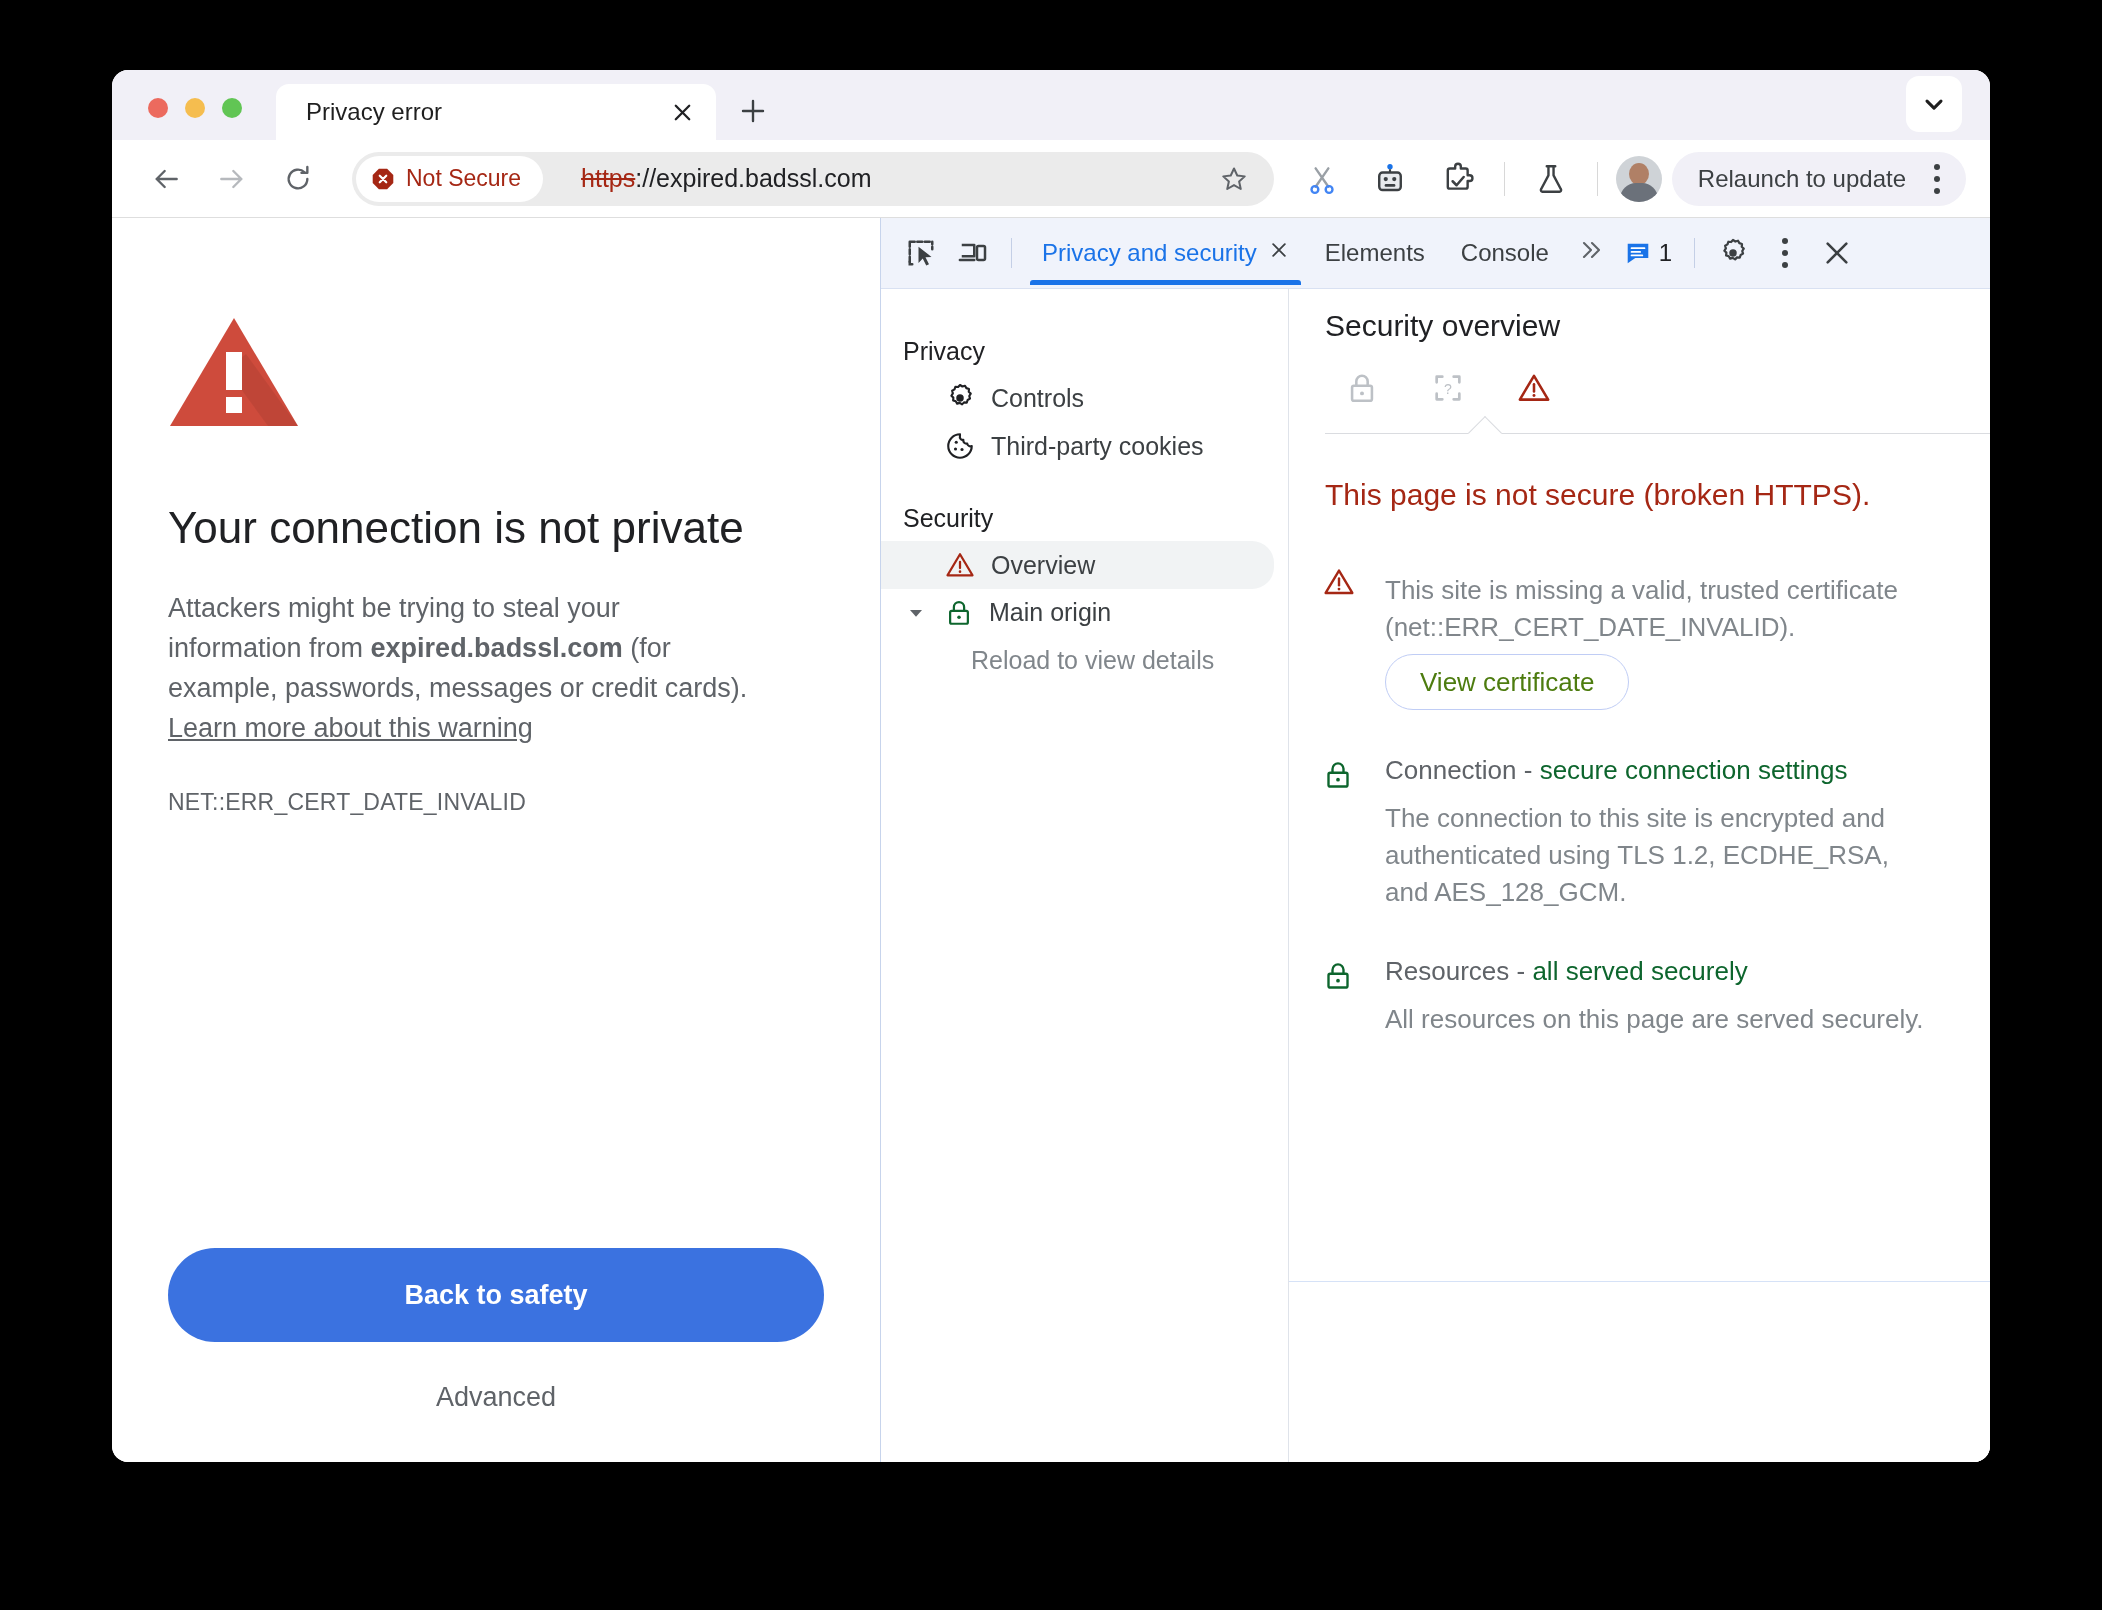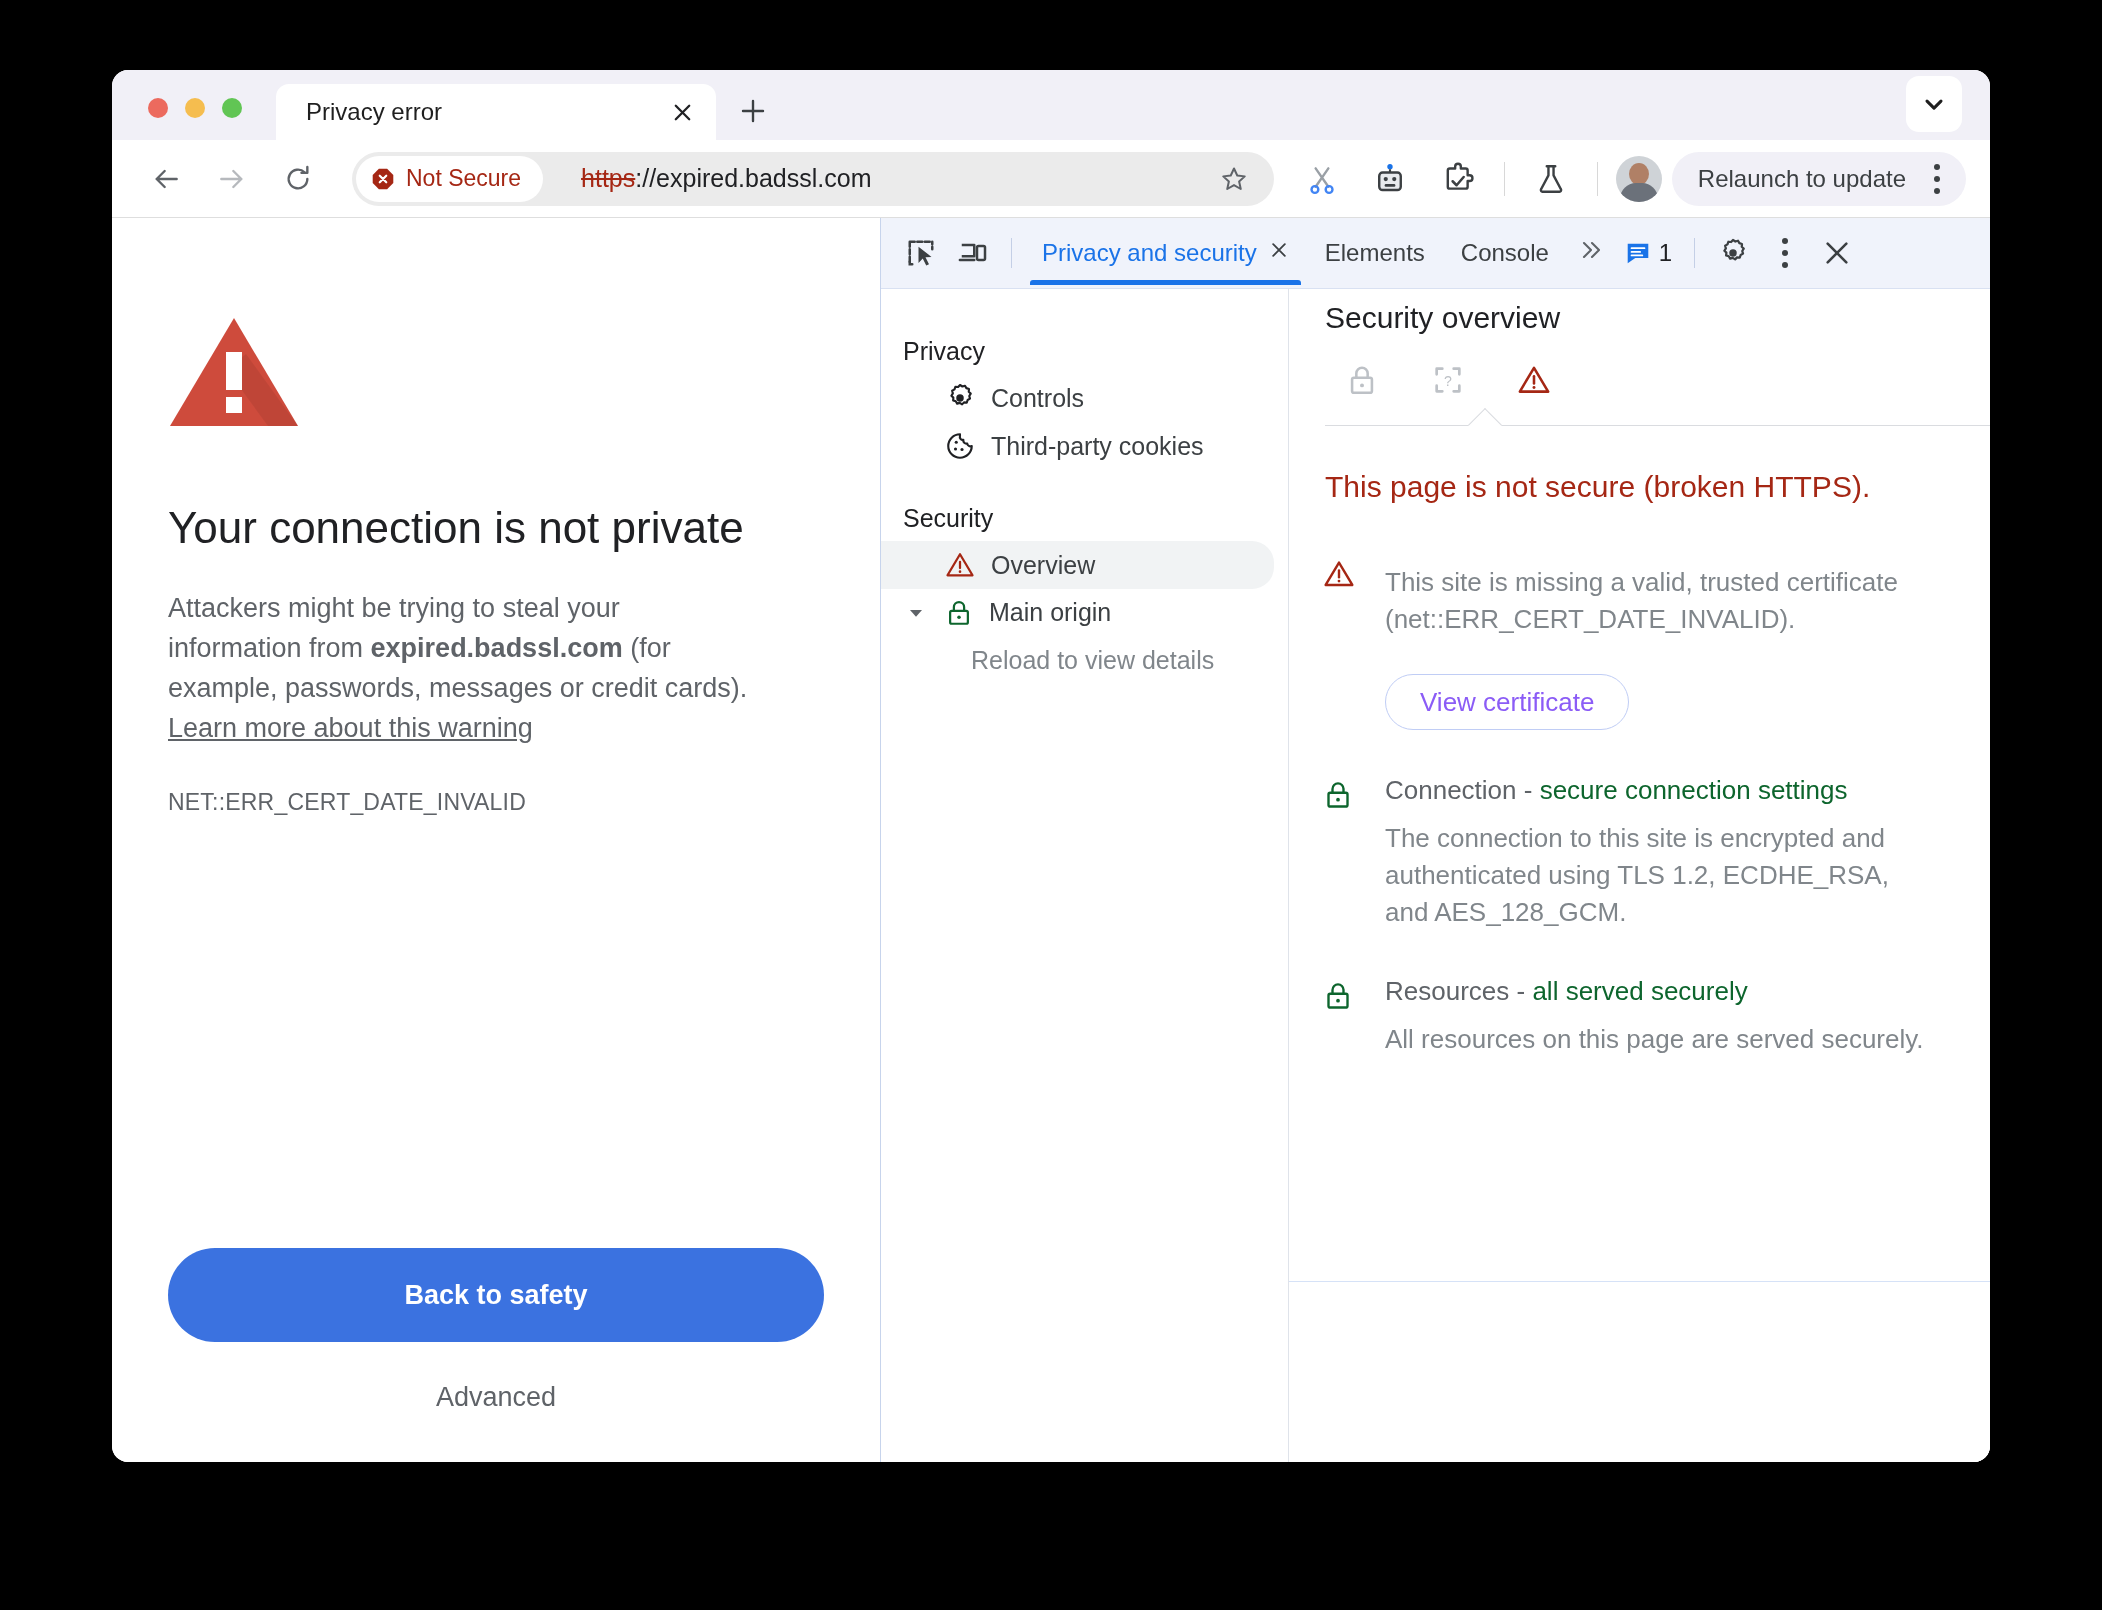--- a/index.html
+++ b/index.html
@@ -281,21 +281,21 @@
   .tree-sub {
     font-size: 25px; color: #80868b;
     padding: 10px 0 0 90px;
   }
 
   
   #dt-main {
     flex: 1; min-width: 0;
     display: flex; flex-direction: column;
   }
-  #so-header { padding: 12px 0 0 36px; }
+  #so-header { padding: 20px 0 0 36px; }
   #so-title { font-size: 30px; color: #202124; font-weight: 400; }
   #so-icons {
     display: flex; align-items: center; gap: 40px;
     padding: 22px 0 0 14px;
     position: relative;
   }
   .so-icon { width: 46px; height: 46px; display:flex; align-items:center; justify-content:center; }
   #so-divider {
     position: relative;
     height: 1px; background: #dadce0; margin-top: 22px;
@@ -315,26 +315,26 @@
   }
   #so-list { padding: 46px 0 0 0; }
   .so-row { display: flex; padding: 0 60px 44px 34px; }
   .so-row-icon { width: 62px; flex: 0 0 auto; padding-top: 6px; }
   .so-row-text { flex: 1; min-width: 0; }
   .so-row-title { font-size: 26px; color: #5f6368; line-height: 1.3; }
   .so-row-title .val-bad { color: #a52714; }
   .so-row-title .val-good { color: #0d652d; }
   .so-row-desc { font-size: 26px; color: #80868b; line-height: 1.42; margin-top: 12px; }
   #view-cert-btn {
-    margin-top: 36px;
+    margin-top: 8px;
     height: 56px; padding: 0 34px;
     background: #fff;
     border: 1px solid #c0cdf5;
     border-radius: 28px;
-    color: #8b5cf6;
+    color: #4d7c0f;
     font-family: "Liberation Sans", sans-serif;
     font-size: 26px; cursor: pointer;
   }
   #dt-bottom-divider {
     height: 1px; background: #d6e2f7; margin-top: auto;
   }
   #dt-bottom-pane { height: 180px; background: #fff; }
 </style>
 </head>
 <body>

